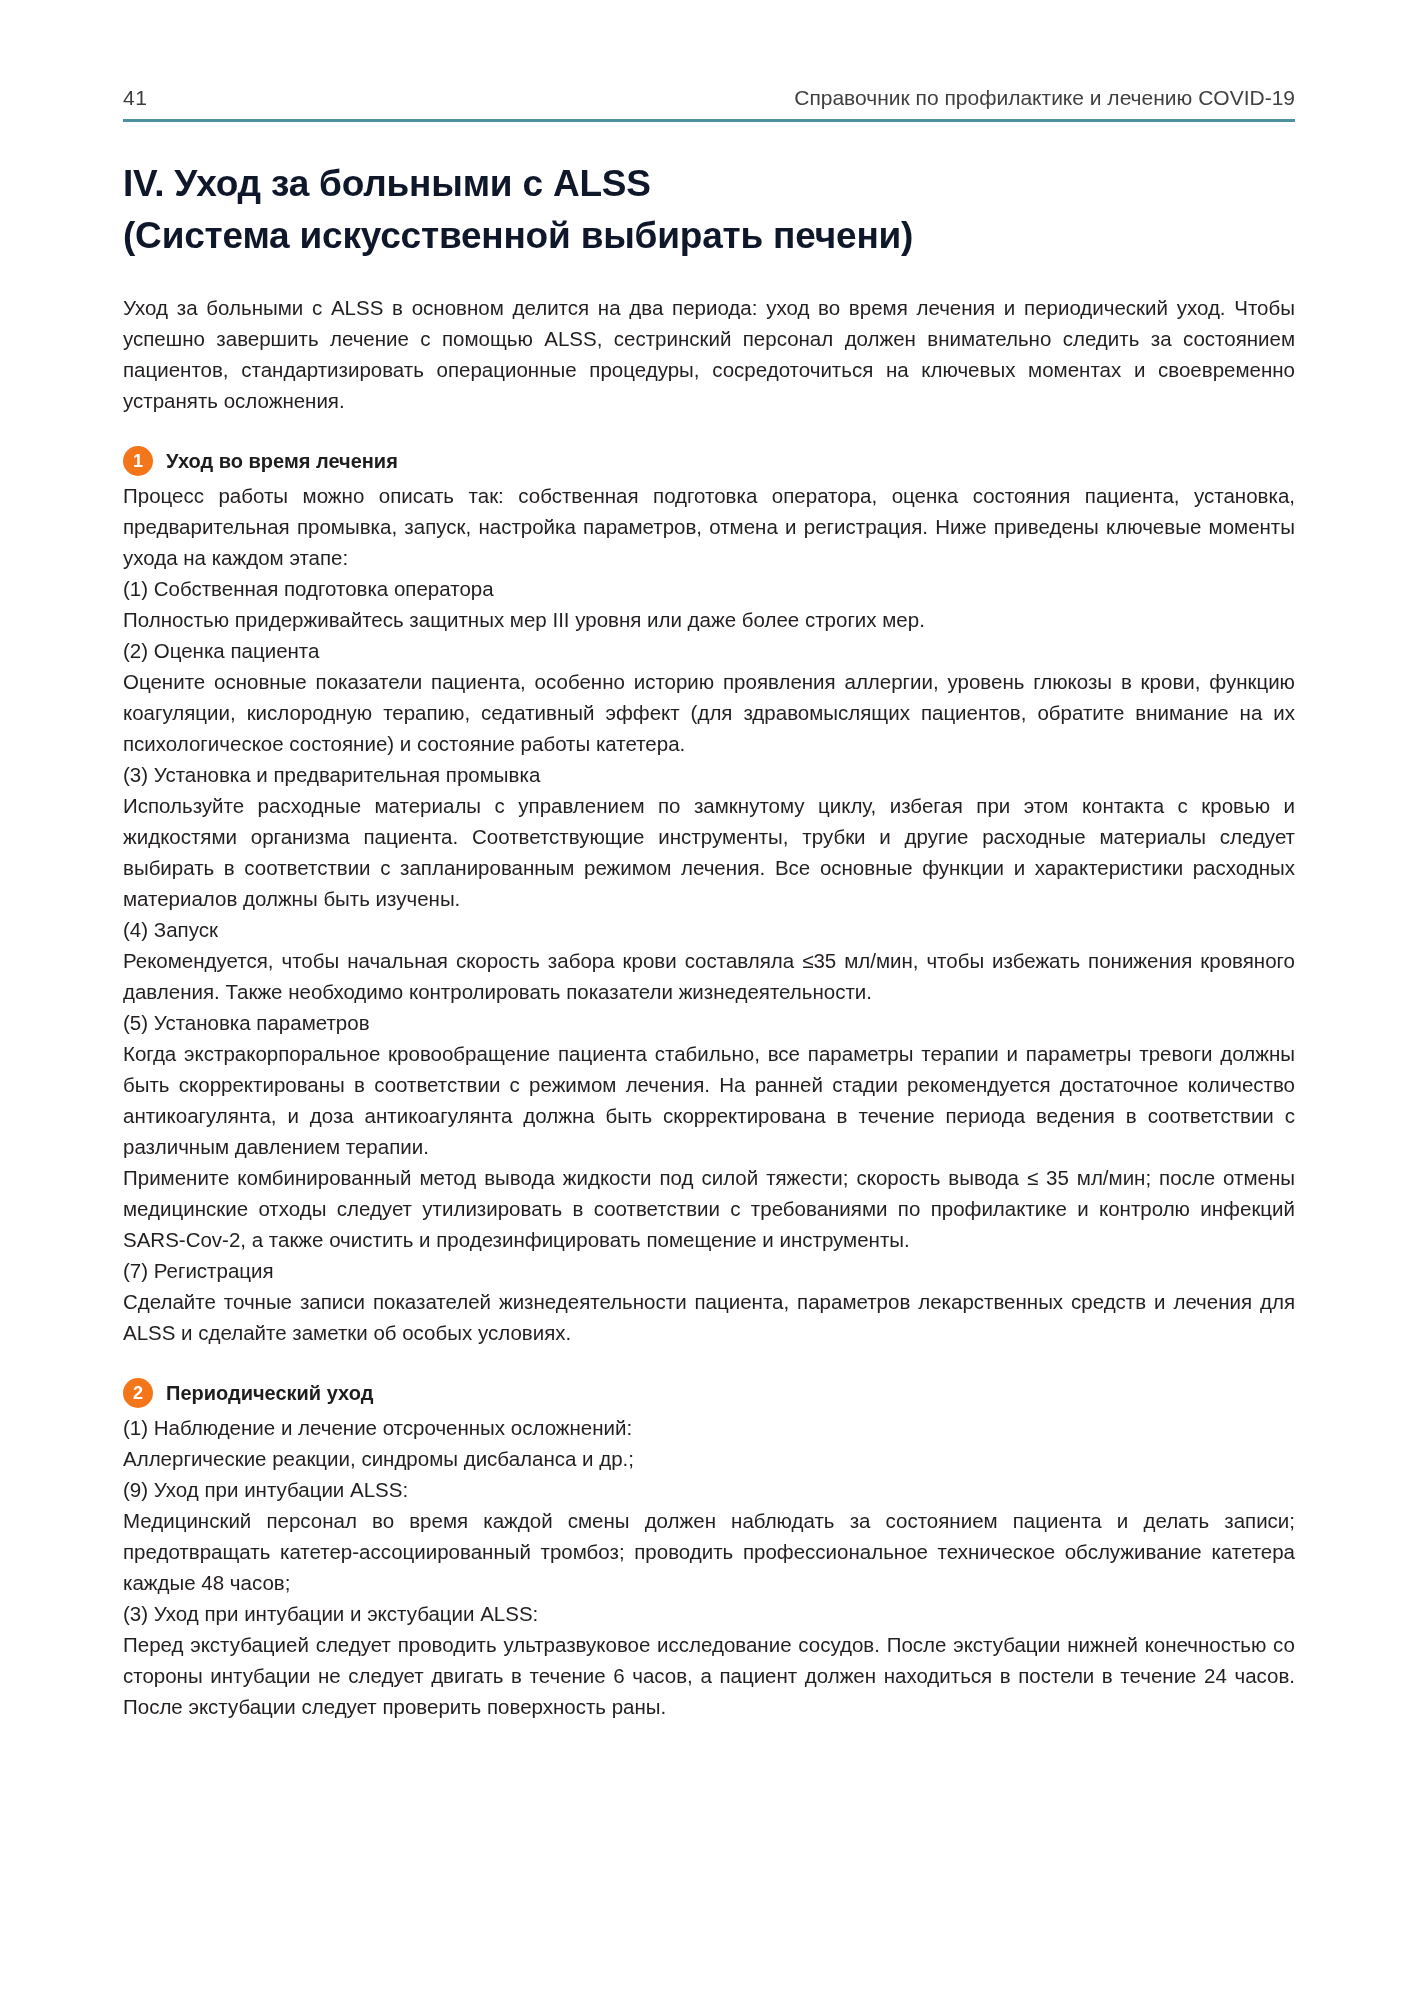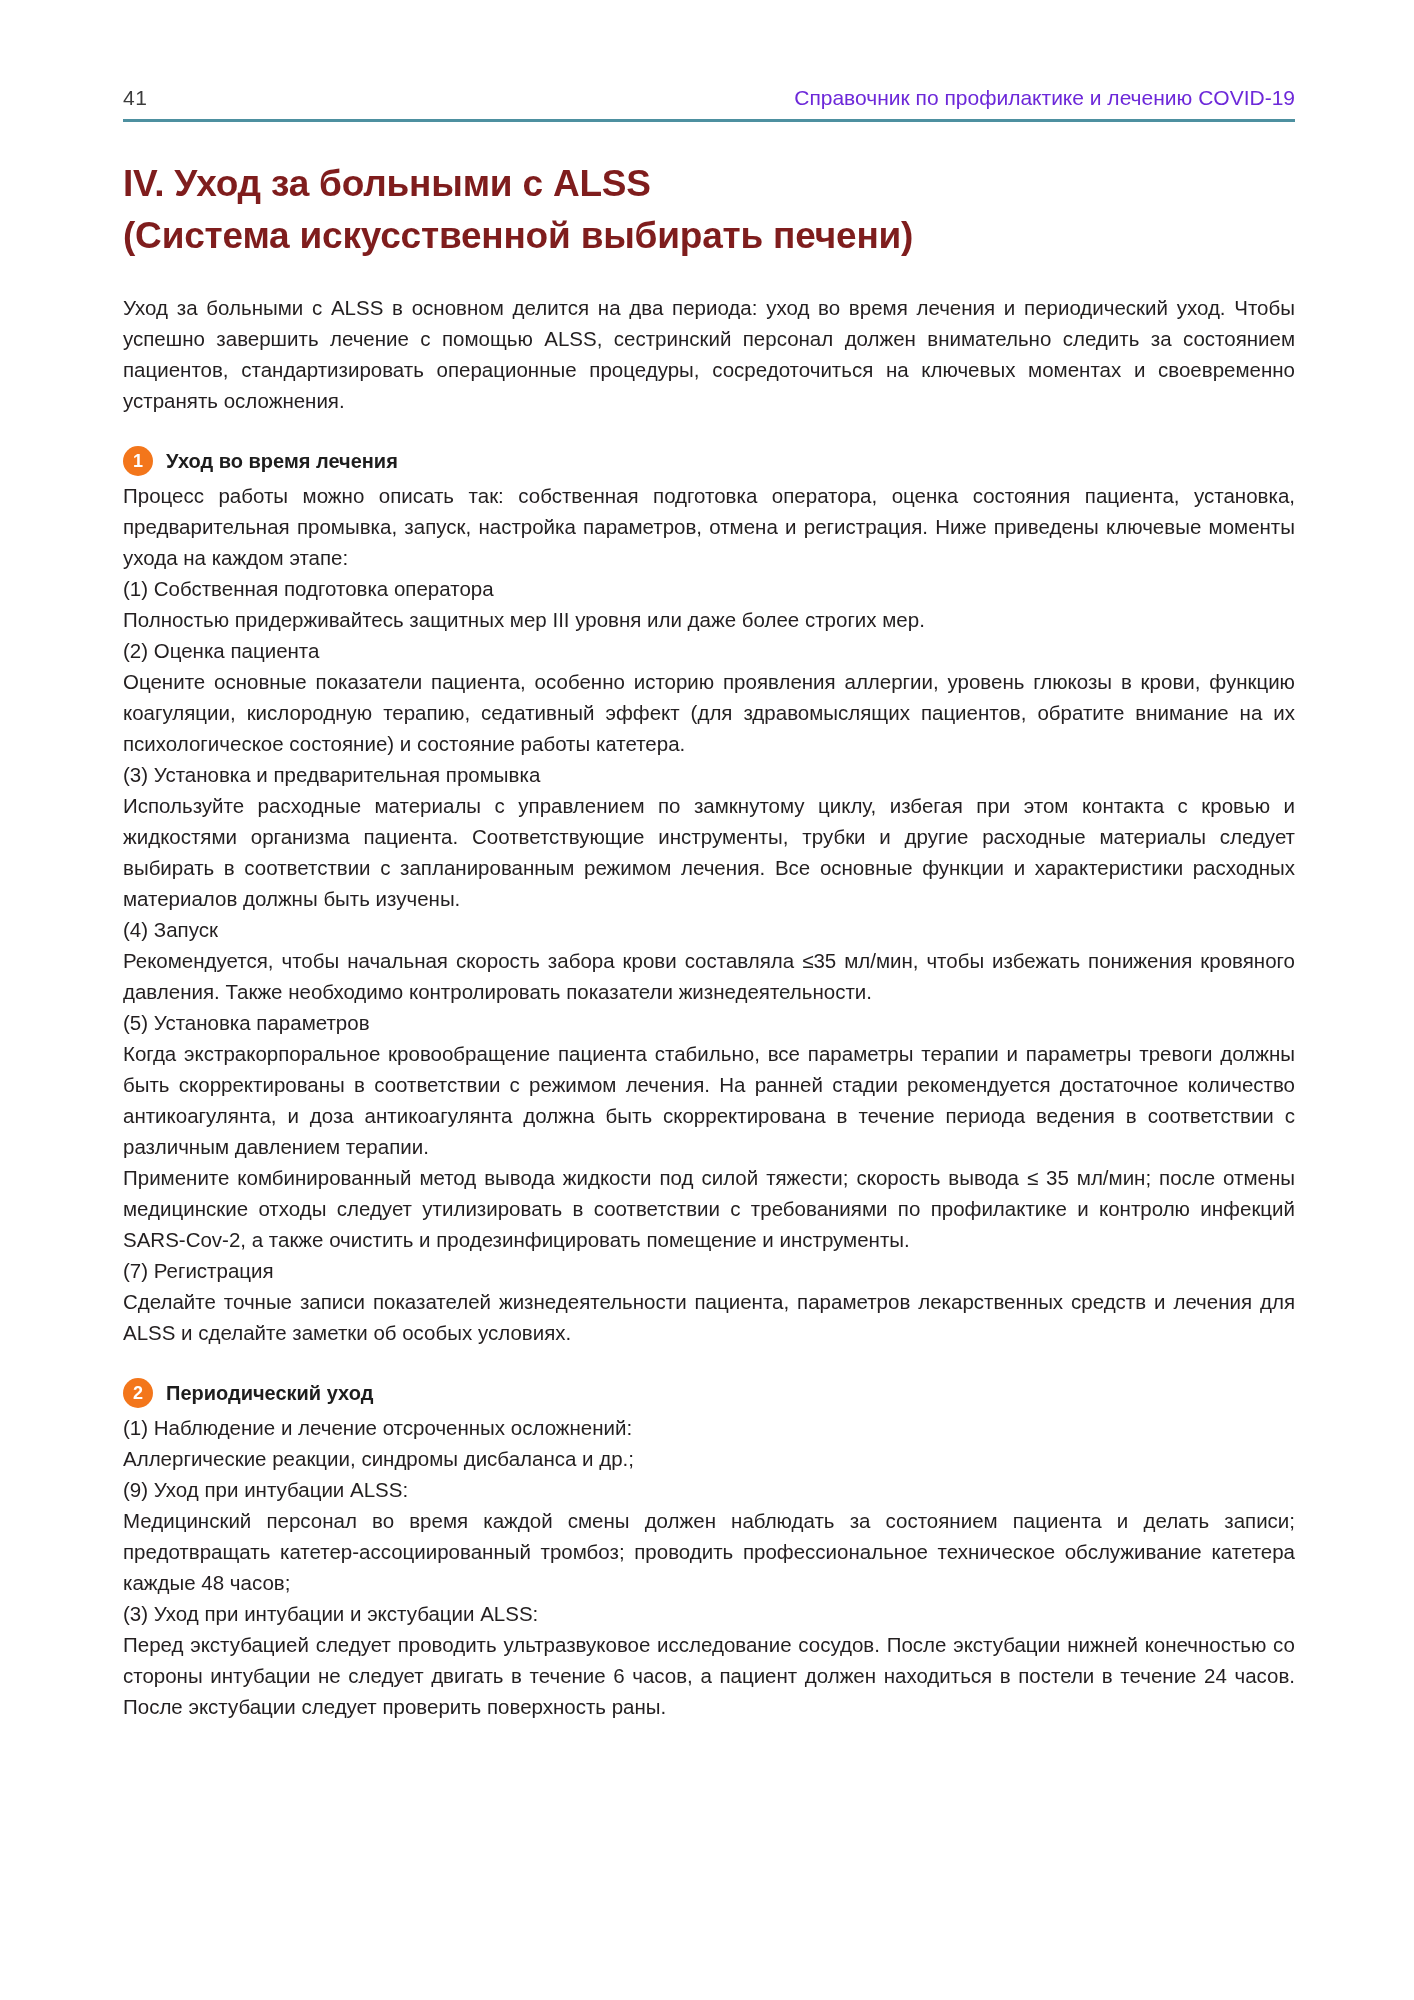--- a/index.html
+++ b/index.html
@@ -75,25 +75,25 @@
     color: #1d1d1d;
   }
 </style>
 </head>
 <body>
 
 <div class="page">
 
   <div class="running-header">
     <span class="page-num">41</span>
-    <span class="header-title" style="color: #6d28d9;">Справочник по профилактике и лечению COVID-19</span>
+    <span class="header-title" style="color: #404040;">Справочник по профилактике и лечению COVID-19</span>
   </div>
   <hr class="header-rule" style="background: rgb(77, 144, 160);">
 
-  <h1 class="chapter-title" style="color: #7f1d1d;">
+  <h1 class="chapter-title" style="color: #0f172a;">
     <span>IV. Уход за больными с ALSS</span><br>
     <span>(Система искусственной выбирать печени)</span>
   </h1>
 
   <p class="body-text intro">Уход за больными с ALSS в основном делится на два периода: уход во время лечения и периодический уход. Чтобы успешно завершить лечение с помощью ALSS, сестринский персонал должен внимательно следить за состоянием пациентов, стандартизировать операционные процедуры, сосредоточиться на ключевых моментах и своевременно устранять осложнения.</p>
 
   <div class="section">
     <div class="section-heading">
       <span class="badge" style="background: rgb(243, 118, 27);">1</span>
       <h2>Уход во время лечения</h2>

